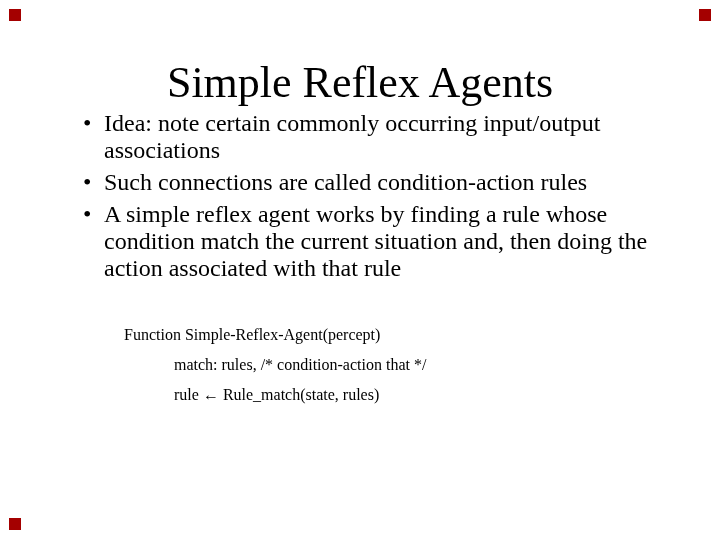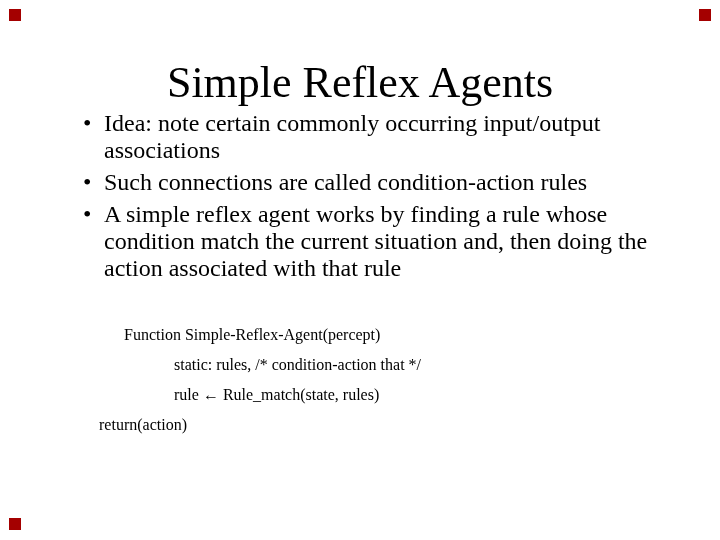--- a/index.html
+++ b/index.html
@@ -90,17 +90,16 @@
       <li>
         <span class="bullet">•</span>
         <div class="line"><span>A simple reflex agent works by finding a rule whose</span></div>
         <div class="line"><span>condition match the current situation and, then doing the</span></div>
         <div class="line"><span>action associated with that rule</span></div>
       </li>
     </ul>
 
   <div class="code">
       <div class="code-line" style="padding-left: 25px;"><span class="b">Function</span><span> Simple-Reflex-Agent(percept)</span></div>
-      <div class="code-line" style="padding-left: 75px;"><span class="b">static</span><span>: rules, /* condition-action that */</span></div>
+      <div class="code-line" style="padding-left: 75px;"><span class="b">match</span><span>: rules, /* condition-action that */</span></div>
       <div class="code-line" style="padding-left: 75px;"><span>rule ← Rule_match(state, rules)</span></div>
-      <div class="code-line" style="padding-left: 0px;"><span class="b">return</span><span>(action)</span></div>
     </div>
 </div>
 
 </body></html>

